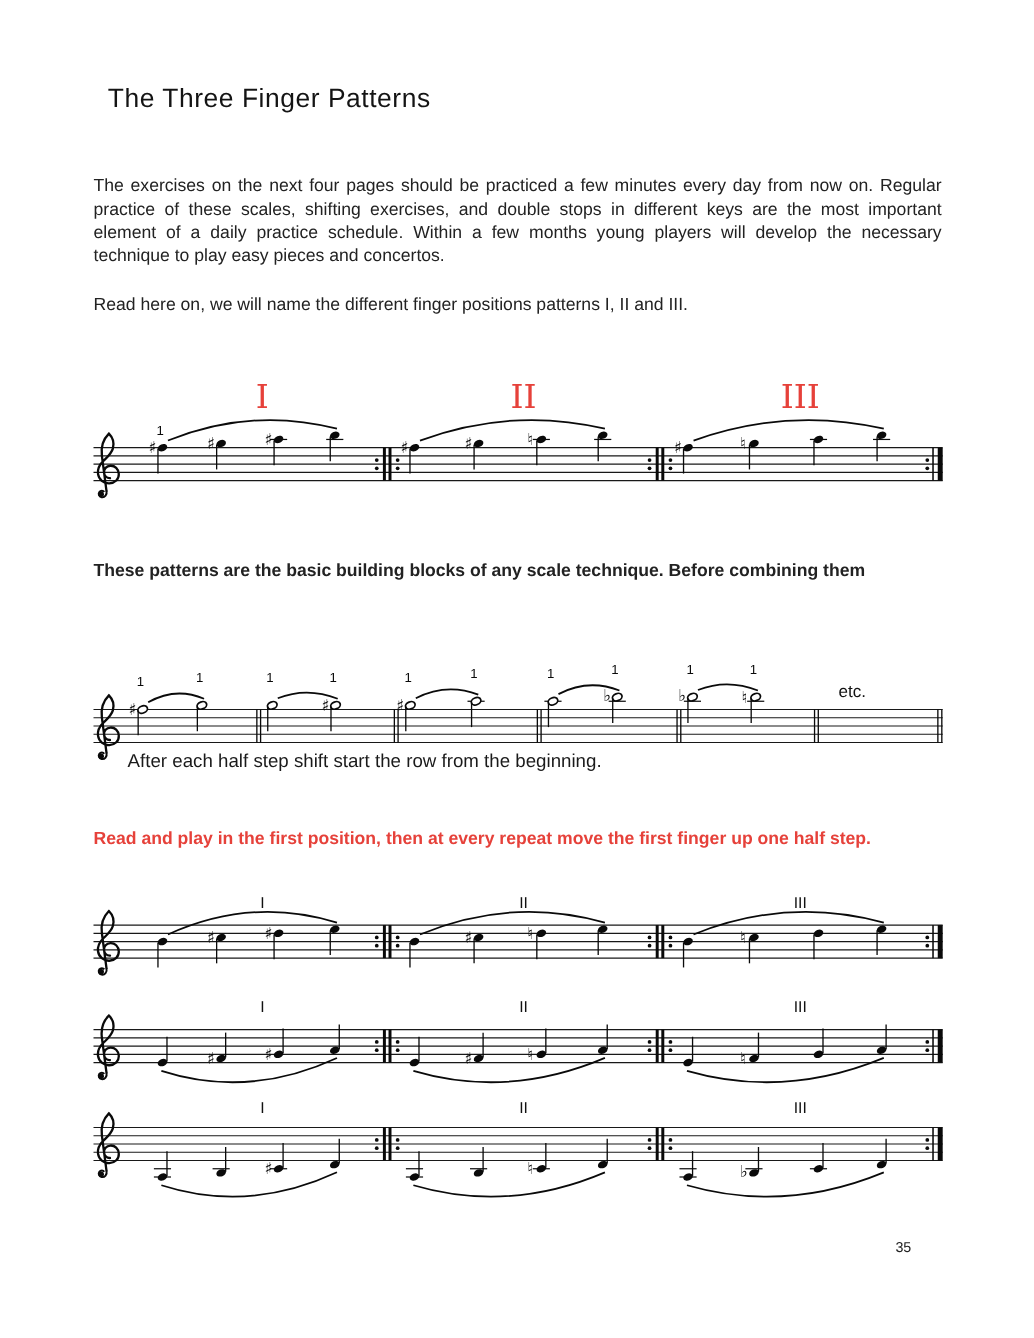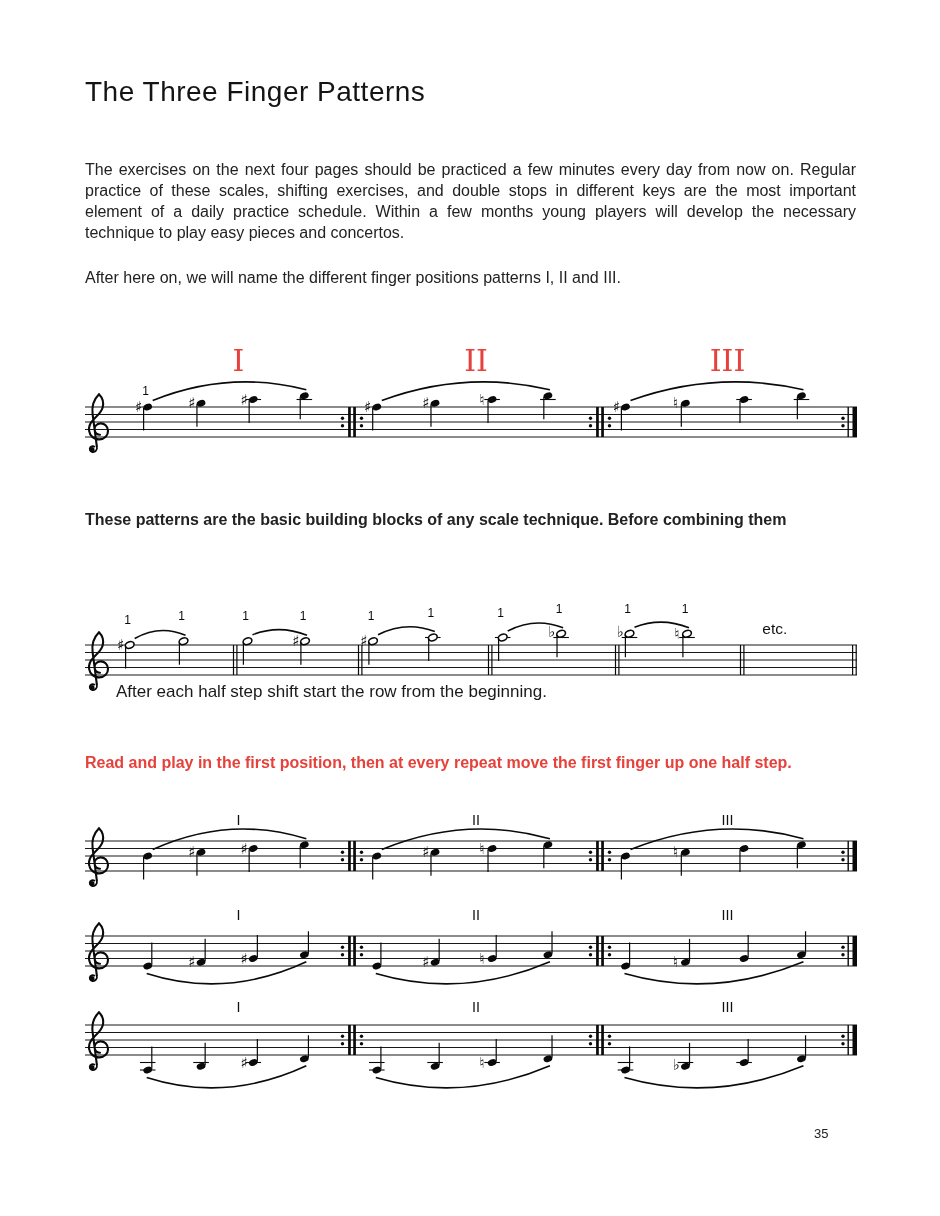--- a/index.html
+++ b/index.html
@@ -1,37 +1,37 @@
 <!DOCTYPE html>
 <html><head>
 <meta charset="utf-8">
 <style>
   html,body{margin:0;padding:0;background:#888;}
   .page{position:relative;width:940px;height:1216px;background:#ffffff;margin:0 auto;overflow:hidden;
         font-family:"Liberation Sans","DejaVu Sans",sans-serif;color:#1c1c1c;}
-  .title{position:absolute;left:85px;top:76px;margin:0;font-size:28px;font-weight:500;
+  .title{position:absolute;left:98px;top:76px;margin:0;font-size:24px;font-weight:500;
          letter-spacing:0.5px;color:#141414;}
   .body{position:absolute;left:85px;right:84px;margin:0;font-size:16px;line-height:21px;color:#222;}
   .jtxt{text-align:justify;}
   .lines div{white-space:nowrap;font-weight:bold;}
   .red{  }
   .caption{position:absolute;left:116px;font-size:17px;color:#1a1a1a;}
   .pagenum{position:absolute;left:814px;top:1126px;font-size:13px;color:#222;}
   svg{position:absolute;left:0;top:0;pointer-events:none;}
 </style>
 </head>
 <body>
 
 <div class="page">
 
   <h1 class="title">The Three Finger Patterns</h1>
 
   <p class="body jtxt" style="top:159px">The exercises on the next four pages should be practiced a few minutes every day from now on. Regular practice of these scales, shifting exercises, and double stops in different keys are the most important element of a daily practice schedule. Within a few months young players will develop the necessary technique to play easy pieces and concertos.</p>
 
-  <p class="body" style="top:267px">After here on, we will name the different finger positions patterns I, II and III.</p>
+  <p class="body" style="top:267px">Read here on, we will name the different finger positions patterns I, II and III.</p>
 
   <div class="body lines" style="top:509px">
     <div>These patterns are the basic building blocks of any scale technique. Before combining them</div>
   </div>
 
   <div class="caption" style="top:682px">After each half step shift start the row from the beginning.</div>
 
   <div class="body lines red" style="top: 750px; line-height: 25px; color: rgb(230, 65, 58);">
     <div>Read and play in the first position, then at every repeat move the first finger up one half step.</div>
   </div>

